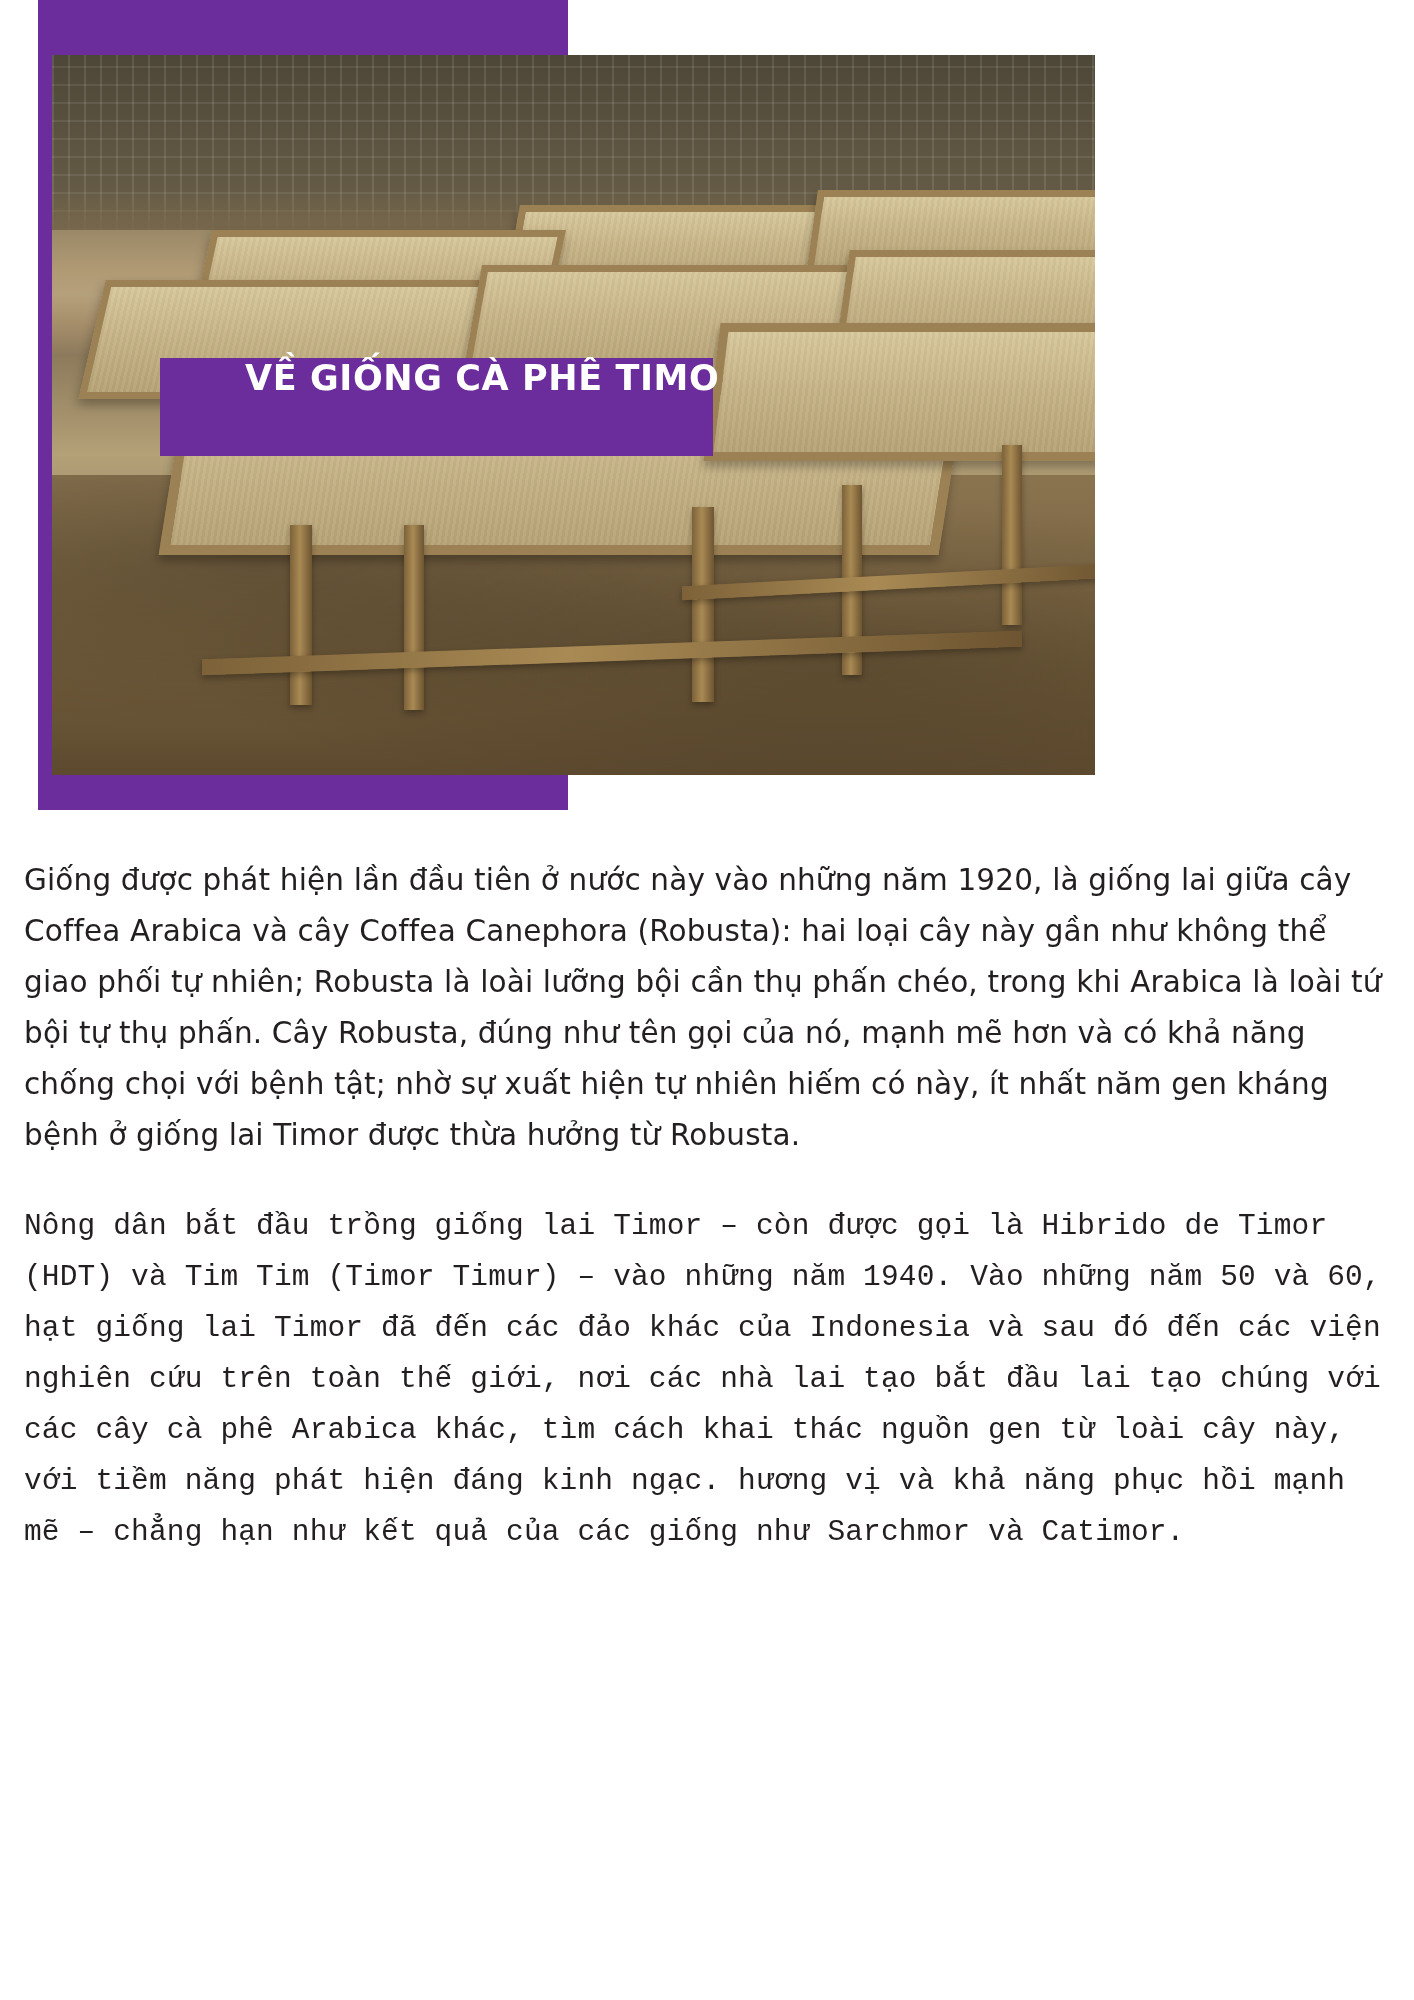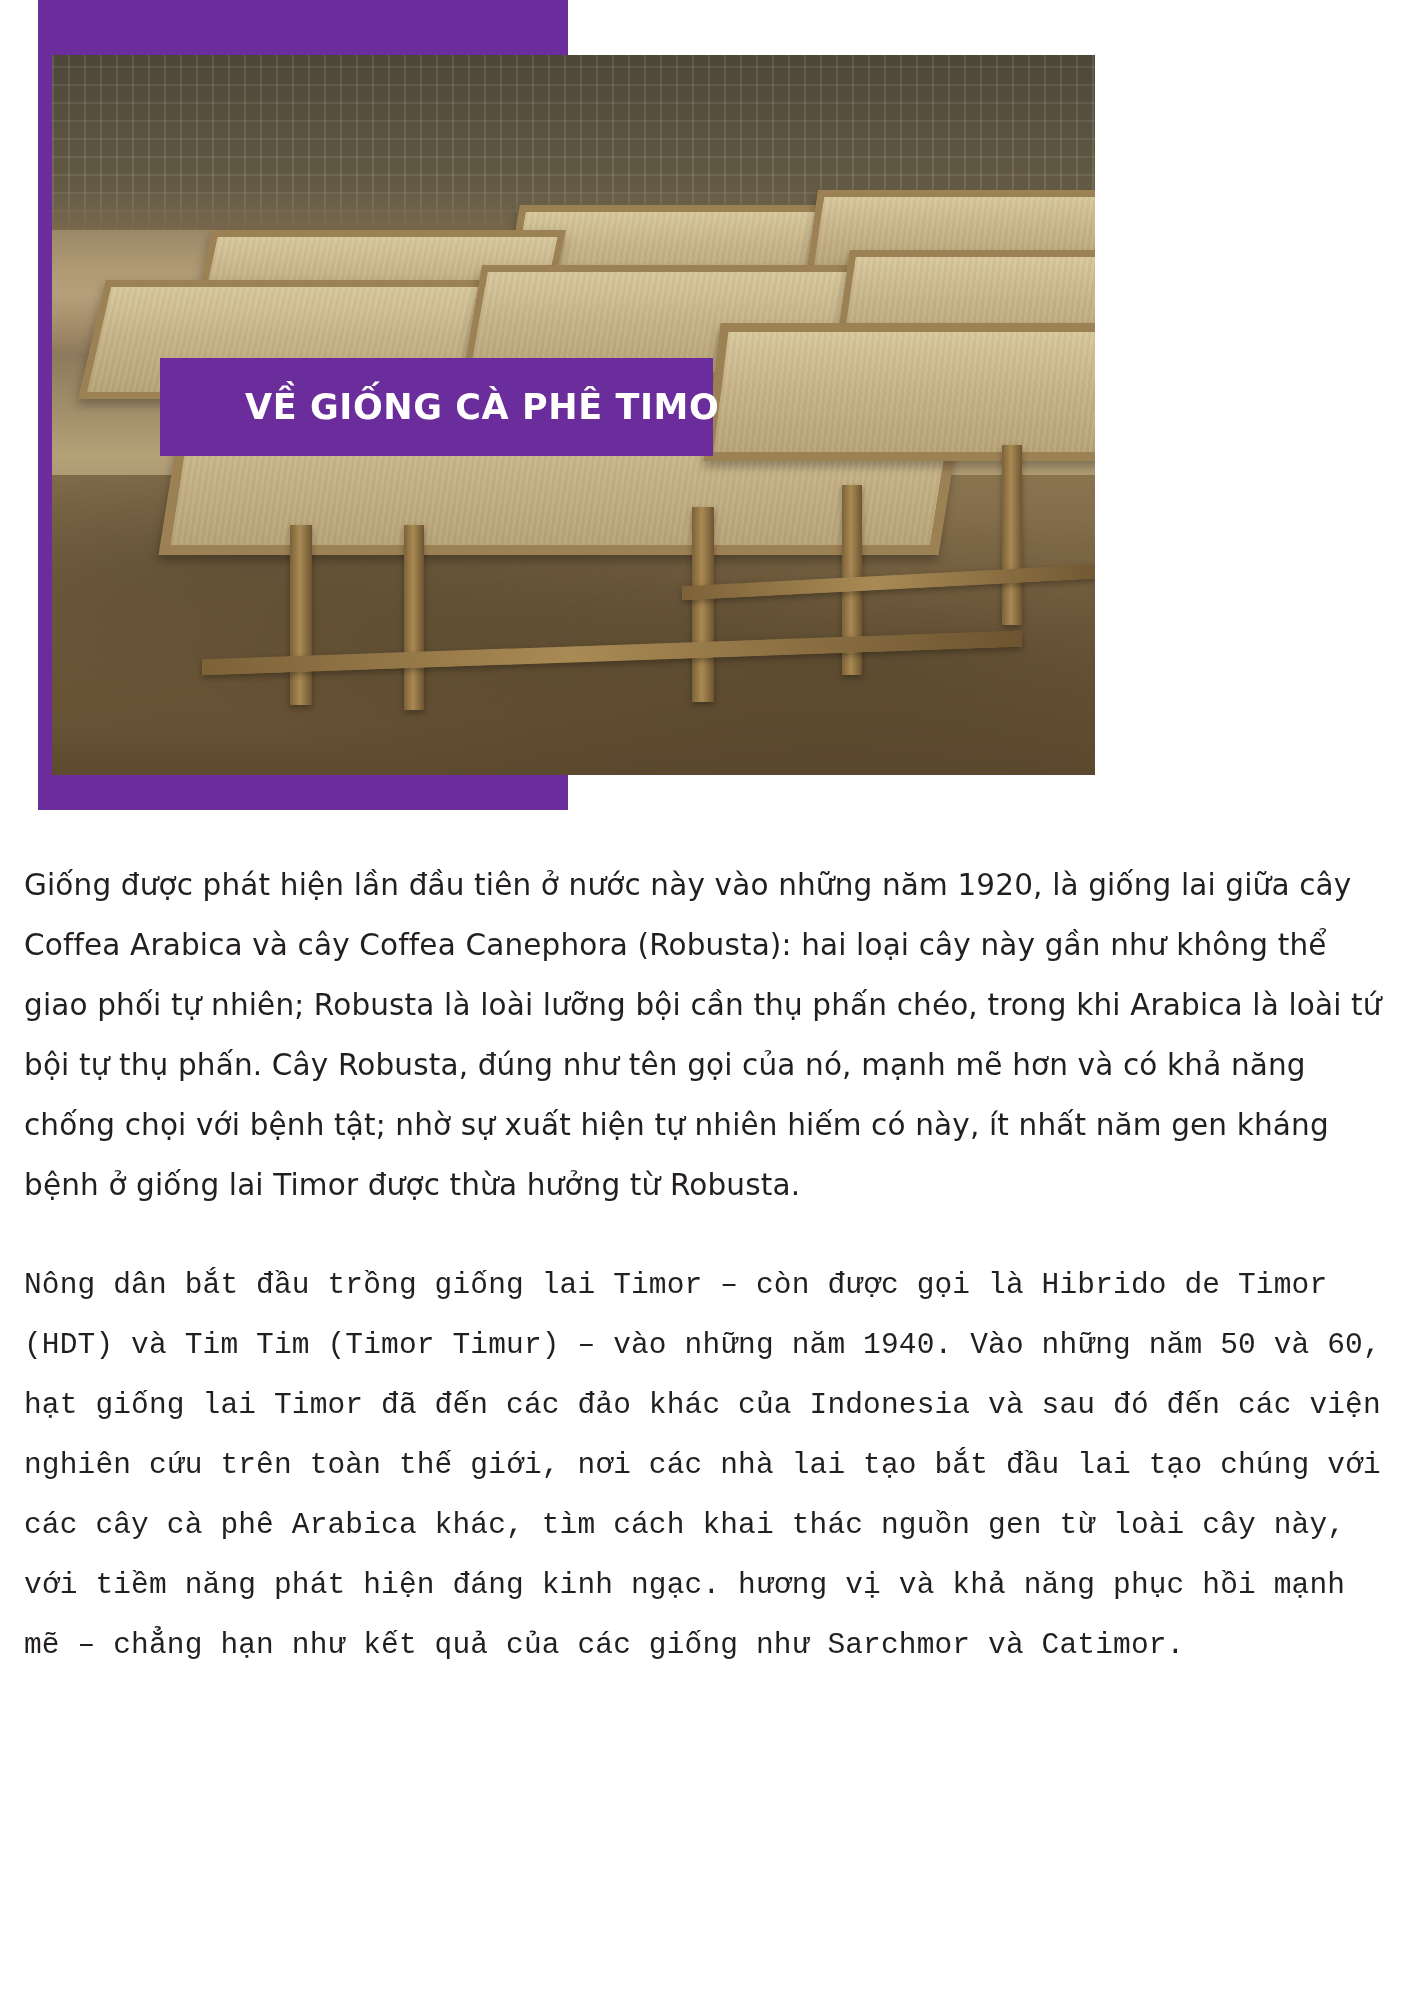--- a/index.html
+++ b/index.html
@@ -119,21 +119,21 @@
 
   
   .title-banner {
     position: absolute;
     left: 160px;
     top: 358px;
     width: 553px;
     height: 98px;
     background: #6b2d9b;
     display: flex;
-    align-items: center;
+    align-items: flex-start;
   }
   .title-banner .title-text {
     color: #ffffff;
     font-family: "DejaVu Sans", sans-serif;
     font-weight: 700;
     font-size: 35px;
     letter-spacing: 0.6px;
     padding-left: 85px;
     white-space: nowrap;
   }
@@ -142,21 +142,21 @@
   .body-copy {
     position: absolute;
     left: 24px;
     top: 855px;
     width: 1366px;
   }
   .body-copy p {
     margin: 0 0 40px 0;
     font-family: "DejaVu Sans", sans-serif;
     font-size: 29.5px;
-    line-height: 60px;
+    line-height: 51px;
     color: #231f20;
     letter-spacing: 0.15px;
     text-align: left;
   }
   .body-copy p:last-child { margin-bottom: 0; font-family: Liberation Mono, monospace; }
 </style>
 </head>
 <body>
 
 <div class="page">

